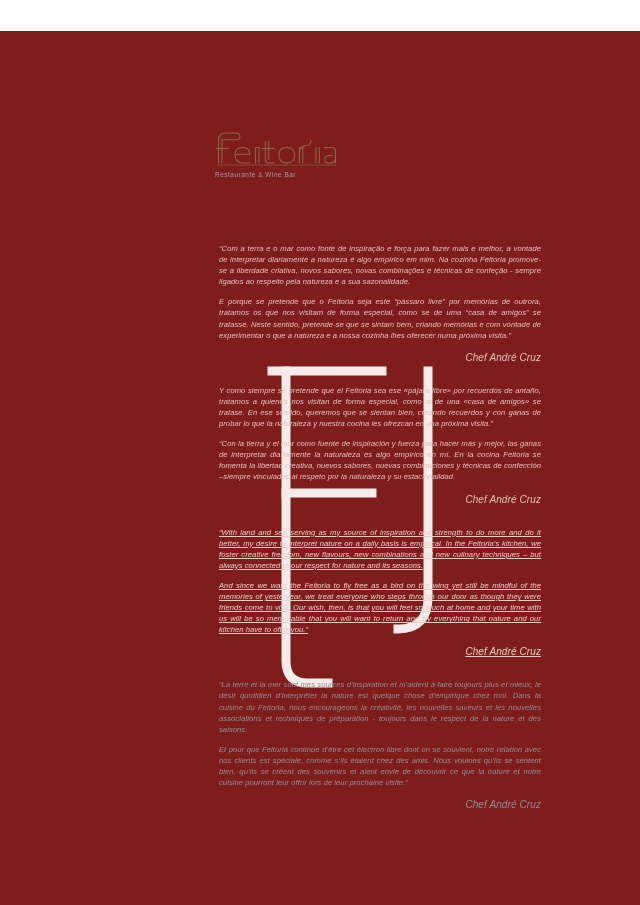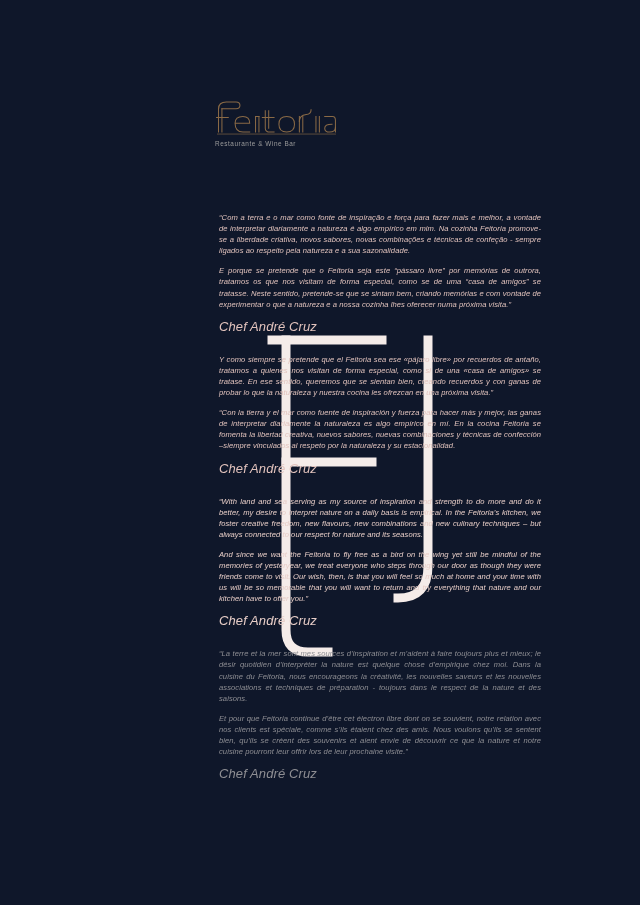--- a/index.html
+++ b/index.html
@@ -11,21 +11,22 @@
     width: 640px;
     height: 905px;
     position: relative;
     overflow: hidden;
     font-family: "Liberation Sans", sans-serif;
   }
 
   .page {
     position: absolute;
     inset: 0;
-    background: #0f172a;
+    background: #7f1d1d;
+    margin-top: 31px;
   }
 
   
   .watermark {
     position: absolute;
     left: 232px;
     top: 330px;
     width: 230px;
     height: 330px;
     pointer-events: none;
@@ -72,30 +73,31 @@
     line-height: 11.1px;
     text-align: justify;
     margin: 0 0 9px 0;
     letter-spacing: 0.06px;
   }
   .para:last-of-type { margin-bottom: 0; }
 
   .sig {
     font-family: "Liberation Sans", sans-serif;
     font-style: italic;
-    font-size: 13px;
+    font-size: 10px;
     line-height: 11px;
     margin: 11px 0 0 0;
     letter-spacing: 0.1px;
+    text-align: right;
   }
 
   
   .lang-pt .para, .lang-pt .sig { color: #e2c3bd; }
   .lang-es .para, .lang-es .sig { color: #e2c3bd; }
-  .lang-en .para, .lang-en .sig { color: #e7cdc7; }
+  .lang-en .para, .lang-en .sig { color: #e7cdc7; text-decoration: underline; }
   .lang-fr .para, .lang-fr .sig { color: #8e8e93; }
 
   .lang-pt { margin-top: 0; }
   .lang-es { margin-top: 26px; }
   .lang-en { margin-top: 30px; }
   .lang-fr { margin-top: 30px; }
 </style>
 </head>
 <body>
 

